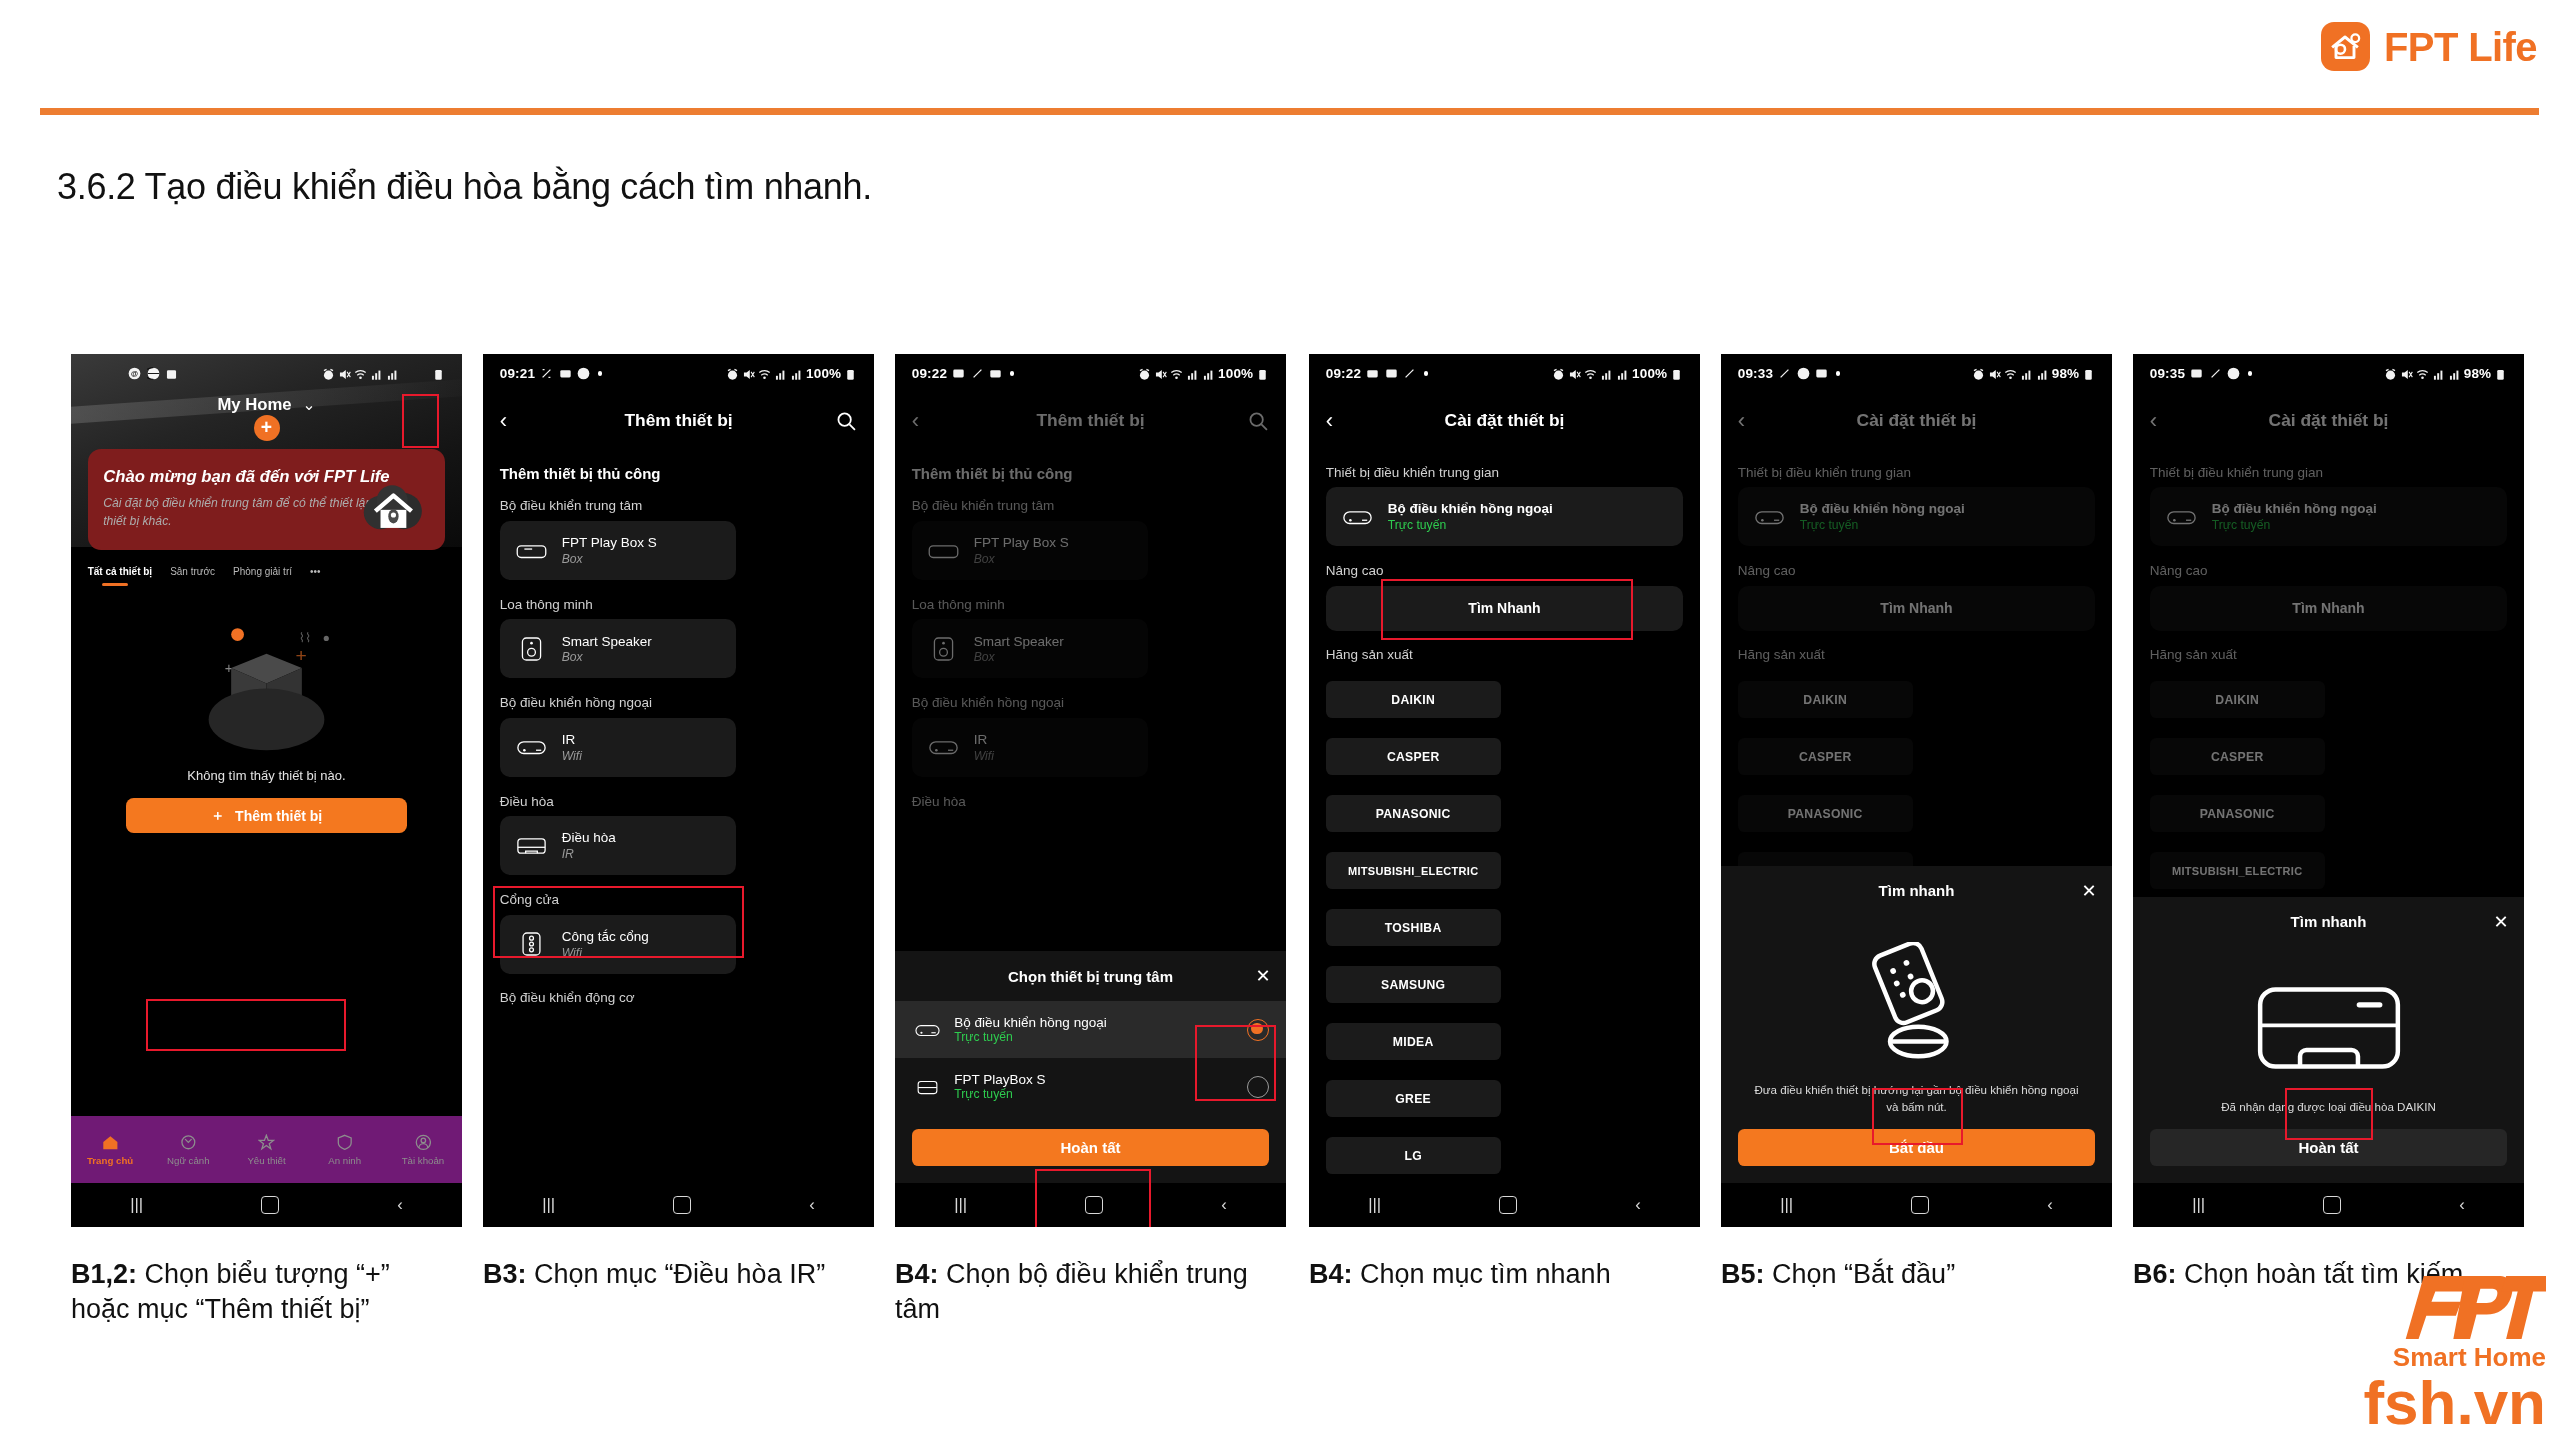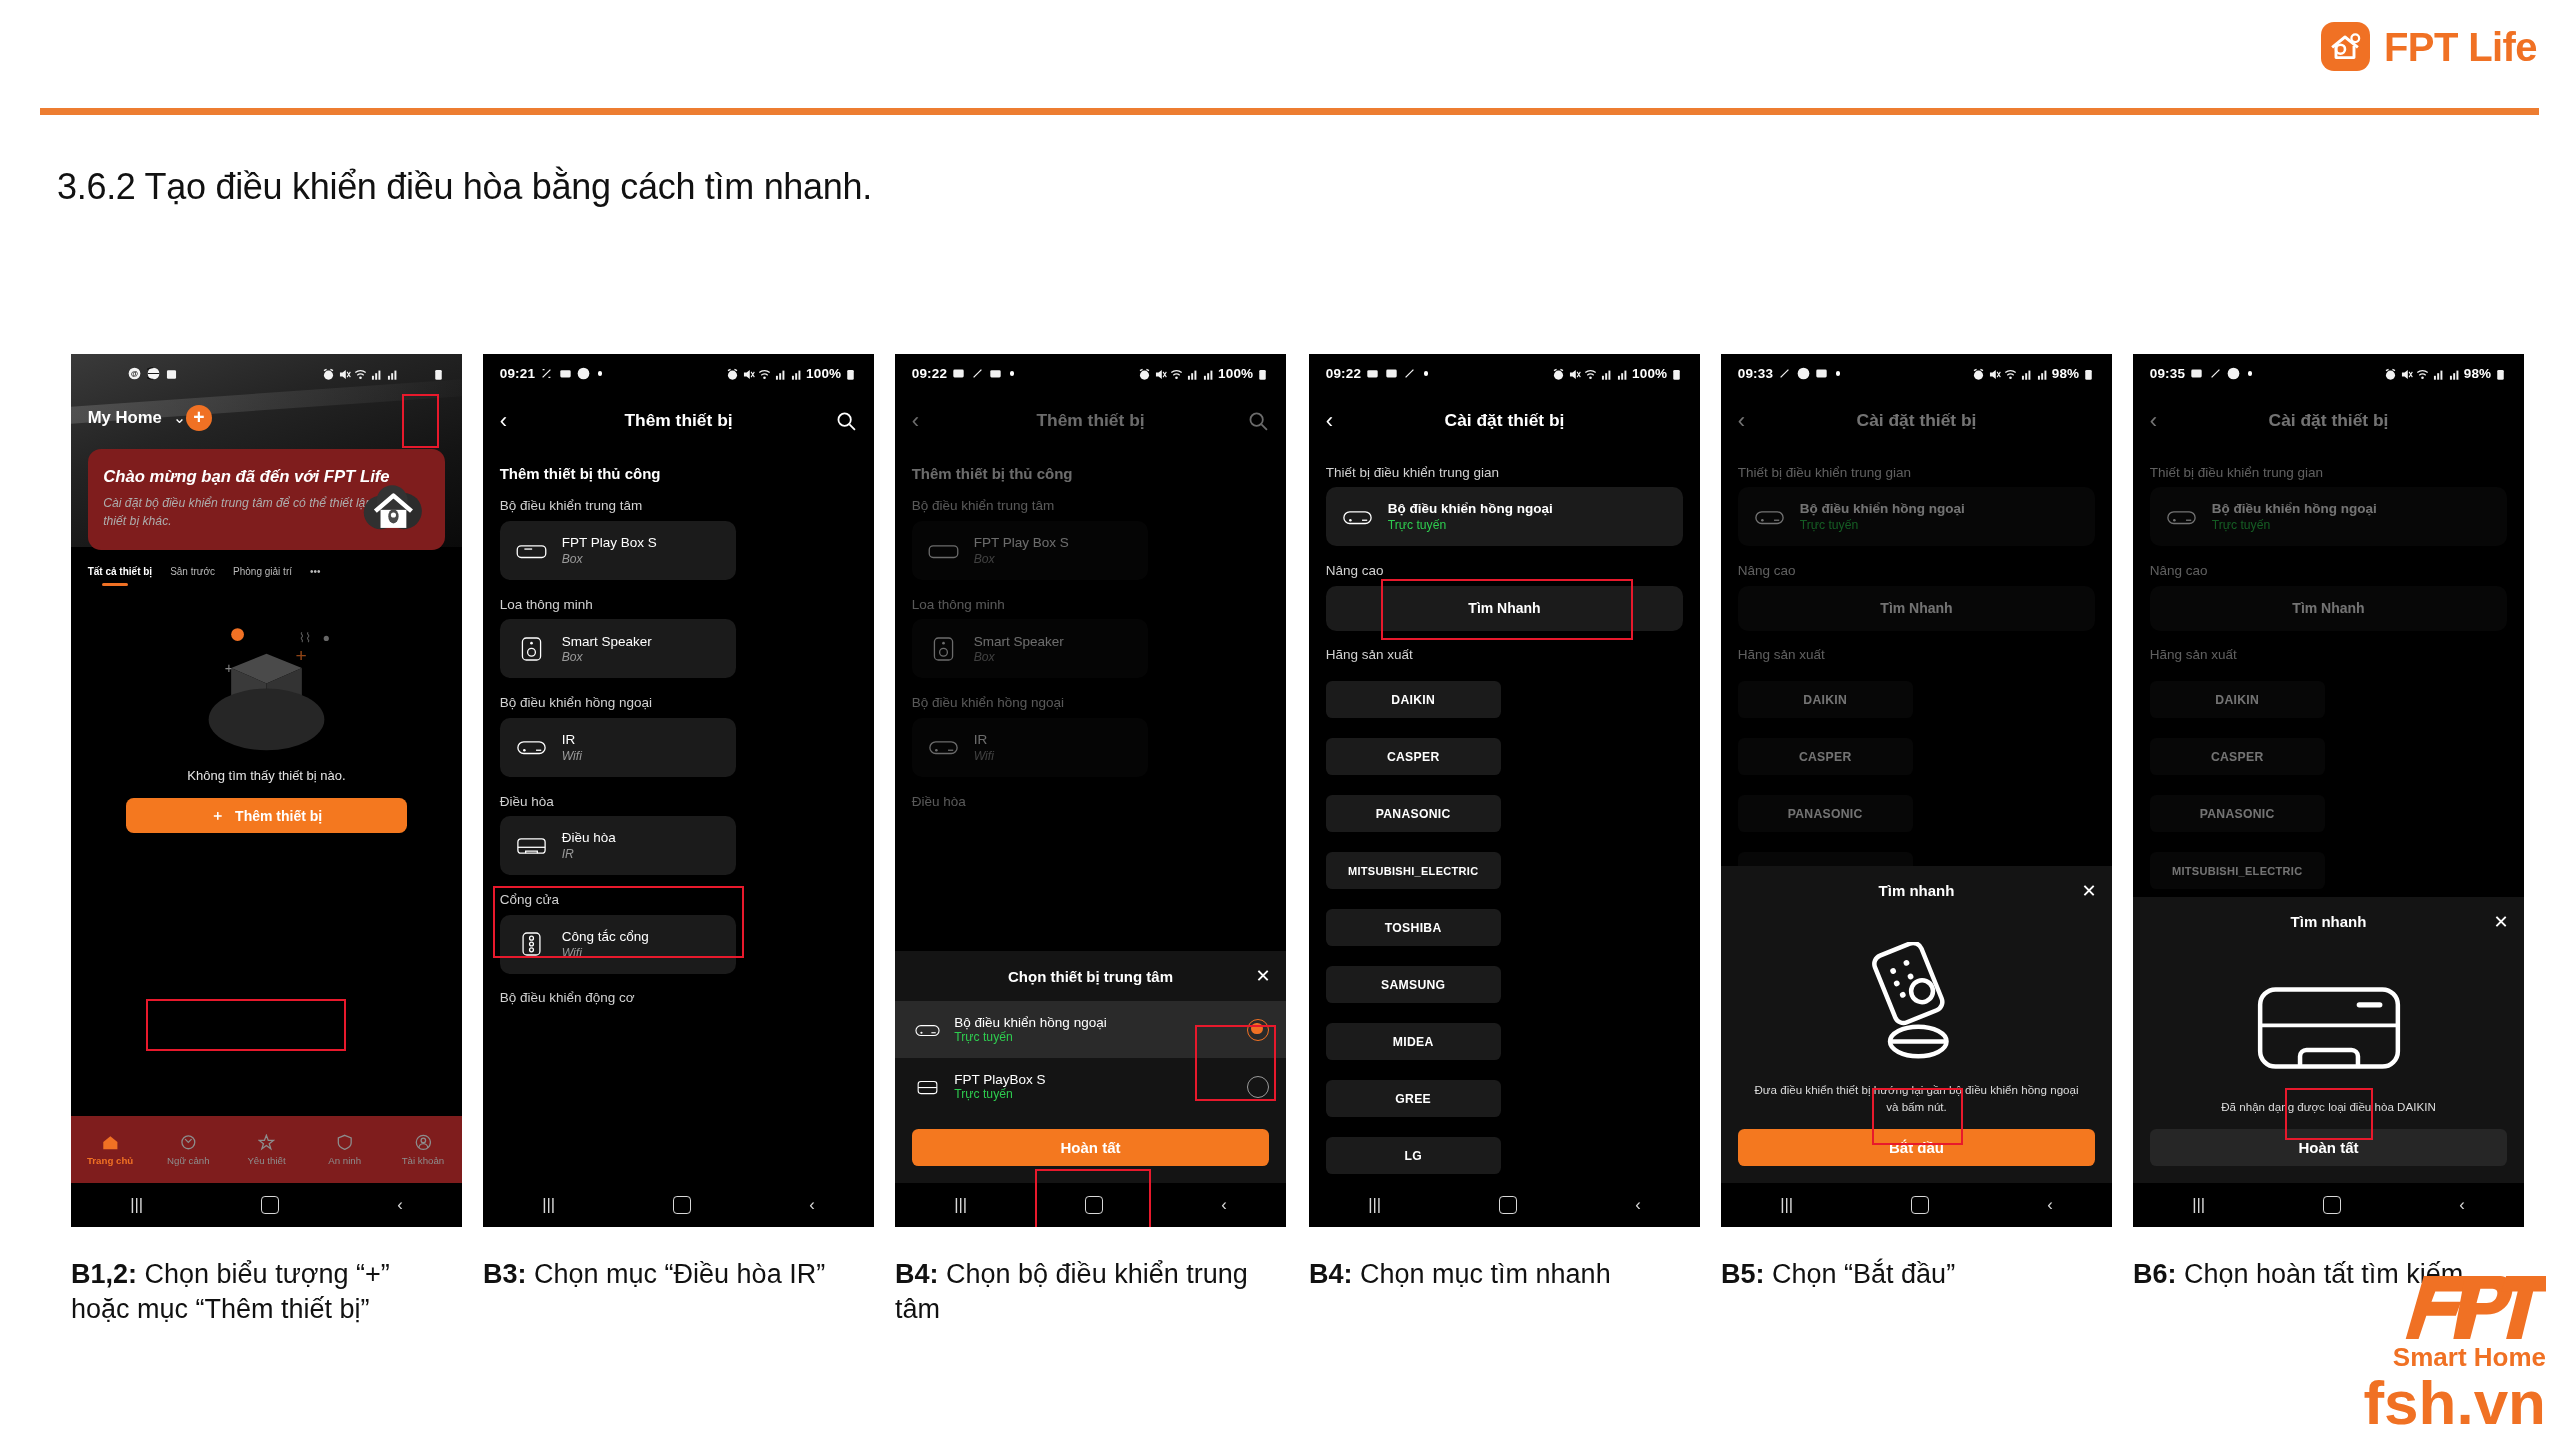--- a/index.html
+++ b/index.html
@@ -51,31 +51,31 @@
 
   
   .hl{position:absolute;border:2.6px solid #E8192C;box-sizing:border-box;pointer-events:none;}
 
   
   .navbar{position:absolute;left:0;bottom:0;width:100%;height:44px;display:flex;align-items:center;justify-content:space-around;background:#000;}
   .navbar span{color:#eaeaea;font-size:16.7px;opacity:.92;}
   .nav-sq{width:15.5px;height:15.5px;border:1.6px solid #eaeaea;border-radius:3.9px;}
 
   
-  .tabbar{position:absolute;left:0;bottom:44px;width:100%;height:67px;background:#7f1d1d;display:flex;align-items:center;}
+  .tabbar{position:absolute;left:0;bottom:44px;width:100%;height:67px;background:#701a75;display:flex;align-items:center;}
   .tabitem{flex:1;text-align:center;font-size:9.7px;color:#8d8d8d;}
   .tabitem .ti{height:19.3px;display:flex;align-items:center;justify-content:center;margin-bottom:2.6px;}
   .tabitem.active{color:#F07124;font-weight:bold;}
 
   
   .hero-bg{position:absolute;left:0;top:0;width:100%;height:193px;
     background:linear-gradient(160deg,#3a3a3a 0%,#242424 35%,#141414 70%,#0a0a0a 100%);}
   .hero-bg:after{content:"";position:absolute;left:0;top:39px;width:100%;height:16.7px;
     background:linear-gradient(90deg,rgba(120,120,120,.45),rgba(60,60,60,.1));transform:skewY(-4deg);}
-  .homebar{position:relative;height:50px;display:flex;align-items:center;justify-content:flex-start;padding:0 16.7px;}
+  .homebar{position:relative;height:50px;display:flex;align-items:center;justify-content:center;padding:0 16.7px;flex-direction:column;}
   .homebar .hn{font-size:16.7px;font-weight:bold;}
   .plus-fab{width:26px;height:26px;border-radius:50%;background:#F07124;color:#fff;
     display:flex;align-items:center;justify-content:center;font-size:19.3px;line-height:1;font-weight:bold;}
   .welcome{position:relative;margin:6.4px 16.7px 0;background:#7f1d1d;border-radius:13px;padding:16.7px 15.5px 19.3px;font-style:italic;}
   .welcome h4{margin:0;font-size:16.7px;font-weight:bold;line-height:1.3;}
   .welcome p{margin:7.7px 0 0;font-size:12.2px;color:#adadad;line-height:1.45;}
   .welcome .hsvg{position:absolute;right:18px;top:26px;}
   .roomtabs{display:flex;align-items:center;gap:18px;padding:15.5px 16.7px 0;font-size:10px;color:#b9b9b9;}
   .roomtabs .rt.active{color:#fff;font-weight:bold;}
   .rt-underline{width:26px;height:3.2px;background:#F07124;border-radius:1.9px;margin:6.4px 0 0 31px;}

